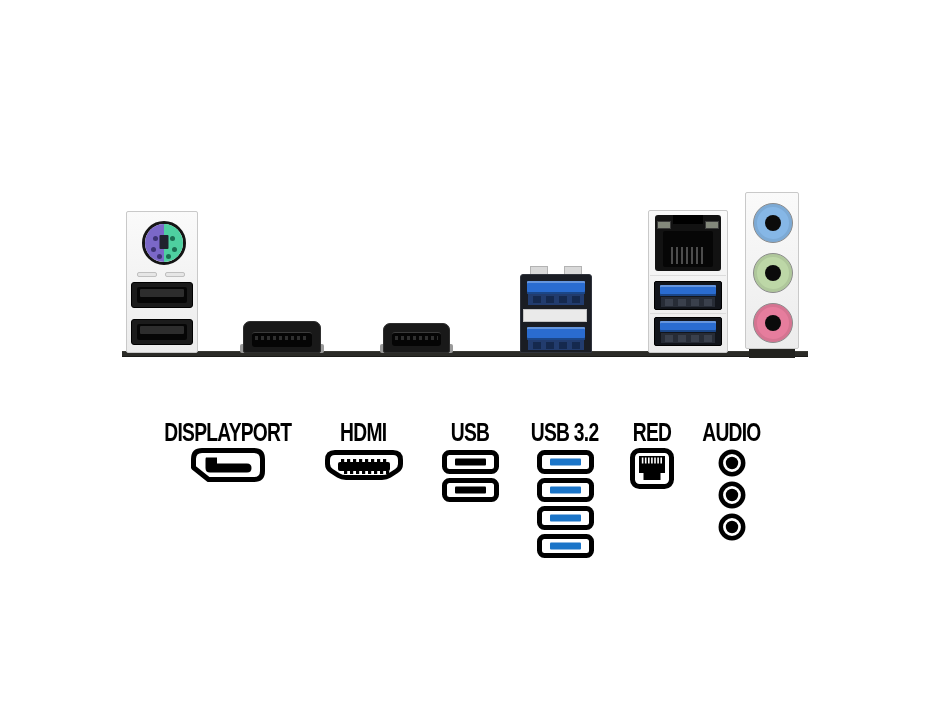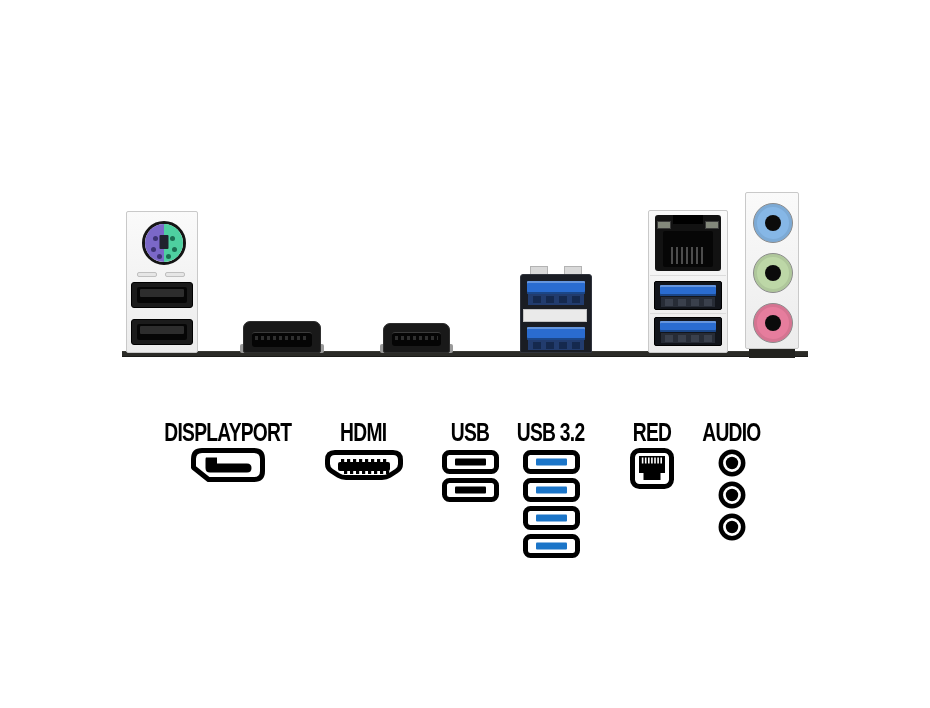--- a/index.html
+++ b/index.html
@@ -247,21 +247,21 @@
           <rect x="2.5" y="2.5" width="52" height="19" rx="5" fill="#fff" stroke="#000" stroke-width="5"></rect>
           <rect x="13" y="8.5" width="31" height="7" rx="1" fill="#000000"></rect>
         </svg>
         <svg class="icn" width="57" height="24" viewBox="0 0 57 24">
           <rect x="2.5" y="2.5" width="52" height="19" rx="5" fill="#fff" stroke="#000" stroke-width="5"></rect>
           <rect x="13" y="8.5" width="31" height="7" rx="1" fill="#000000"></rect>
         </svg>
       </div>
     </div>
 
-    <div class="legend-group" style="left:513px;width:76px">
+    <div class="legend-group" style="left:527px;width:76px">
       <span class="legend-label">USB 3.2</span>
       <div class="legend-icons" style="gap:4px;margin-top:7px">
         <svg class="icn" width="57" height="24" viewBox="0 0 57 24">
           <rect x="2.5" y="2.5" width="52" height="19" rx="5" fill="#fff" stroke="#000" stroke-width="5"></rect>
           <rect x="13" y="8.5" width="31" height="7" rx="1" fill="#1b75c8"></rect>
         </svg>
         <svg class="icn" width="57" height="24" viewBox="0 0 57 24">
           <rect x="2.5" y="2.5" width="52" height="19" rx="5" fill="#fff" stroke="#000" stroke-width="5"></rect>
           <rect x="13" y="8.5" width="31" height="7" rx="1" fill="#1b75c8"></rect>
         </svg>

